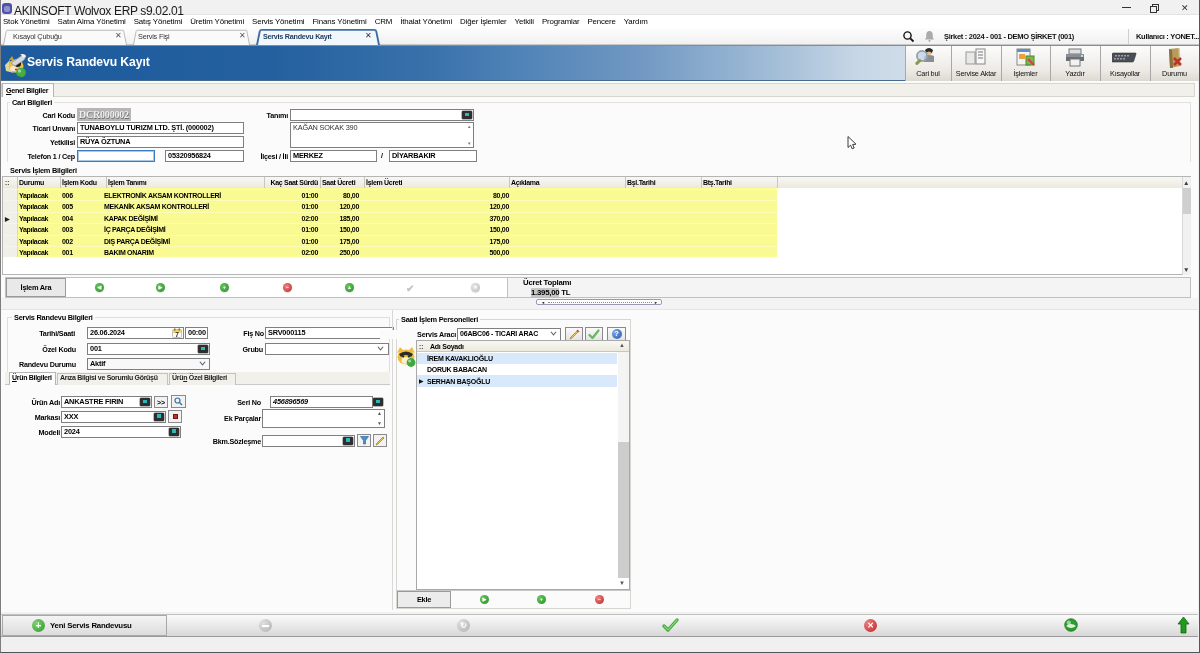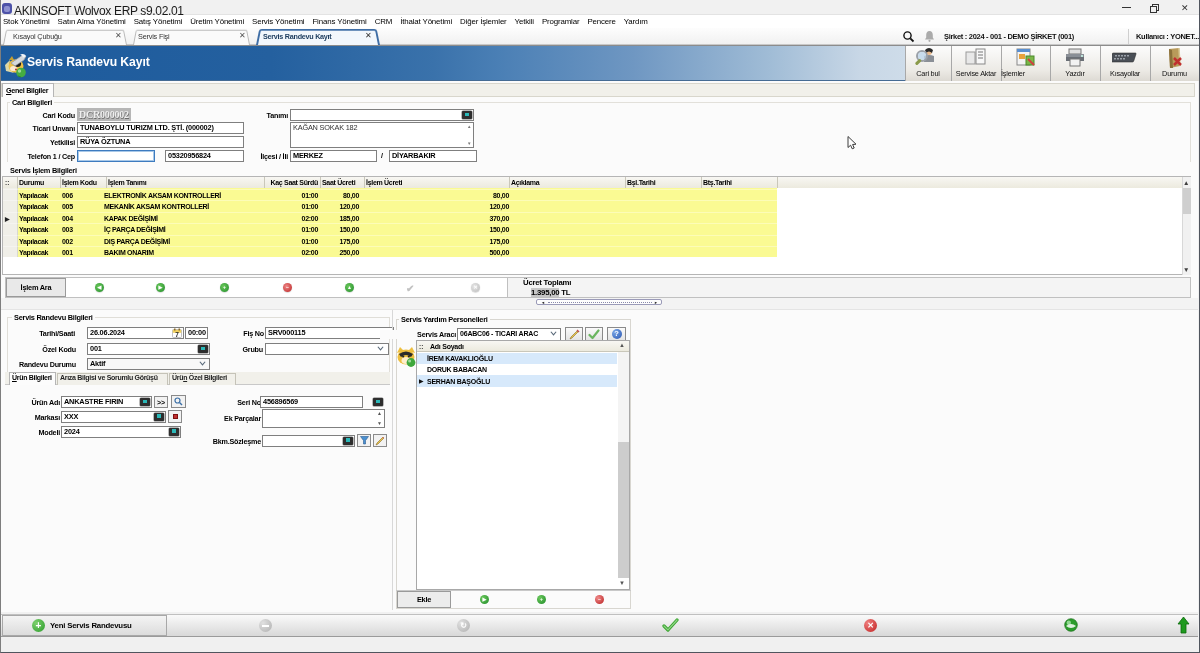--- a/index.html
+++ b/index.html
@@ -139,21 +139,21 @@
     </g>
 </svg>
 <svg class="abs" style="left:1166px;top:47px;" width="20" height="22" viewBox="0 0 20 22">
 <path d="M3 2 L13 1 L14 19 L4 21 Z" fill="#b89a5a"></path>
 <path d="M3 2 L6 3 L7 21 L4 21 Z" fill="#8a6f3a"></path>
 <path d="M13 1 L14 19" stroke="#d8c896" stroke-width="1.5"></path>
 <path d="M8 11 l7 7 M15 11 l-7 7" stroke="#c03030" stroke-width="2.5"></path>
 </svg>
 <div class="abs" style="left:905px;top:69px;width:46px;text-align:center;font-size:7.3px;letter-spacing:-0.2px;color:#111;">Cari bul</div>
 <div class="abs" style="left:951px;top:69px;width:50px;text-align:center;font-size:7.3px;letter-spacing:-0.2px;color:#111;">Servise Aktar</div>
-<div class="abs" style="left:1001px;top:69px;width:49px;text-align:left;font-size:7.3px;letter-spacing:-0.2px;color:#111;">İşlemler</div>
+<div class="abs" style="left:1001px;top:69px;width:49px;text-align:center;font-size:7.3px;letter-spacing:-0.2px;color:#111;">İşlemler</div>
 <div class="abs" style="left:1050px;top:69px;width:50px;text-align:center;font-size:7.3px;letter-spacing:-0.2px;color:#111;">Yazdır</div>
 <div class="abs" style="left:1100px;top:69px;width:50px;text-align:center;font-size:7.3px;letter-spacing:-0.2px;color:#111;">Kısayollar</div>
 <div class="abs" style="left:1150px;top:69px;width:49px;text-align:center;font-size:7.3px;letter-spacing:-0.2px;color:#111;">Durumu</div>
 
 <div class="abs" style="left:1px;top:81px;width:1197px;height:531px;background:#fbfbfb;"></div>
 
 <div class="abs" style="left:1px;top:83px;width:1194px;height:14px;background:#f1f0ea;border:1px solid #d8d6cc;"></div>
 <div class="abs" style="left:2px;top:83px;width:52px;height:14px;background:#fcfcfc;border:1px solid #b5b5b5;border-bottom:none;"></div>
 <div class="abs b" style="left:6px;top:86px;font-size:7.2px;letter-spacing:-0.3px;"><span style="text-decoration:underline;">G</span>enel Bilgiler</div>
 
@@ -165,21 +165,21 @@
 <div class="field" style="left:77px;top:122px;width:167px;height:12px;">TUNABOYLU TURIZM LTD. ŞTİ. (000002)</div>
 <div class="lbl" style="left:0px;top:138px;width:75px;">Yetkilisi</div>
 <div class="field" style="left:77px;top:136px;width:167px;height:12px;">RÜYA ÖZTUNA</div>
 <div class="lbl" style="left:0px;top:152px;width:75px;">Telefon 1 / Cep</div>
 <div class="field" style="left:77px;top:150px;width:78px;height:12px;border:1px solid #3d7bbf;box-shadow:inset 0 0 0 1px #a8c8e8;"></div>
 <div class="field" style="left:165px;top:150px;width:79px;height:12px;">05320956824</div>
 <div class="lbl" style="left:210px;top:111px;width:78px;">Tanımı</div>
 <div class="field" style="left:290px;top:109px;width:184px;height:12px;"></div>
 <div class="cam" style="left:462px;top:111px;"></div>
 <div class="lbl" style="left:210px;top:124px;width:99px;">Adres</div>
-<div class="field" style="left:290px;top:122px;width:184px;height:26px;font-weight:normal;color:#333;">KAĞAN SOKAK 182</div>
+<div class="field" style="left:290px;top:122px;width:184px;height:26px;font-weight:normal;color:#333;">KAĞAN SOKAK 390</div>
 <div class="ddarrow" style="left:467px;top:124px;font-size:4.5px;color:#777;">▲</div>
 <div class="ddarrow" style="left:467px;top:141px;font-size:4.5px;color:#777;">▼</div>
 <div class="lbl" style="left:210px;top:152px;width:78px;">İlçesi / İli</div>
 <div class="field" style="left:290px;top:150px;width:87px;height:12px;">MERKEZ</div>
 <div class="abs b" style="left:381px;top:151px;font-size:7.2px;">/</div>
 <div class="field" style="left:389px;top:150px;width:88px;height:12px;">DİYARBAKIR</div>
 
 <div class="abs b" style="left:10px;top:166px;font-size:7.4px;letter-spacing:-0.25px;">Servis İşlem Bilgileri</div>
 <div class="abs" style="left:2px;top:176px;width:1189px;height:99px;background:#fff;border:1px solid #b5b5b5;"></div>
 
@@ -339,21 +339,21 @@
 <div class="lbl" style="left:0px;top:413px;width:60px;">Markası</div>
 <div class="field" style="left:61px;top:410.5px;width:105px;height:12px;">XXX</div>
 <div class="cam" style="left:154px;top:412.5px;"></div>
 <div class="btn" style="left:168px;top:410px;width:14px;height:13px;">
     <span style="display:inline-block;width:5px;height:5px;background:#c03030;border:1px solid #801010;"></span>
   </div>
 <div class="lbl" style="left:0px;top:428px;width:60px;padding-left:24px;">Modeli</div>
 <div class="field" style="left:61px;top:425.5px;width:120px;height:12px;">2024</div>
 <div class="cam" style="left:169px;top:427.5px;"></div>
 <div class="lbl" style="left:185px;top:398px;width:76px;text-align:right;">Seri No</div>
-<div class="field" style="left:260px;top:396px;width:103px;height:12px;">456896569</div>
+<div class="field" style="left:270px;top:396px;width:103px;height:12px;font-style:italic;">456896569</div>
 <div class="cam" style="left:373px;top:398px;"></div>
 <div class="lbl" style="left:185px;top:414px;width:76px;">Ek Parçalar</div>
 <div class="field" style="left:262px;top:409px;width:123px;height:19px;"></div>
 <div class="ddarrow" style="left:377px;top:410px;font-size:5px;">▲</div>
 <div class="ddarrow" style="left:377px;top:420px;font-size:5px;">▼</div>
 <div class="lbl" style="left:185px;top:437px;width:76px;">Bkm.Sözleşme</div>
 <div class="field" style="left:262px;top:434.5px;width:93px;height:12px;"></div>
 <div class="cam" style="left:343px;top:436.5px;"></div>
 <div class="btn" style="left:357px;top:434px;width:14px;height:13px;">
     <svg width="9" height="9" viewBox="0 0 9 9">
@@ -363,21 +363,21 @@
 <div class="btn" style="left:373px;top:434px;width:14px;height:13px;">
     <svg width="10" height="10" viewBox="0 0 10 10">
       <path d="M1 9 L3 8 L9 2 L8 1 L2 7 Z" fill="#e8c84a" stroke="#8a6a2a" stroke-width="0.6"></path>
       <path d="M8 1 L9 2 L8.3 2.7 L7.3 1.7 Z" fill="#d06a6a"></path>
     </svg>
   </div>
 
 <div class="abs" style="left:392px;top:310px;width:1px;height:300px;background:#d8d8d8;"></div>
 
 <div class="abs" style="left:396px;top:319px;width:235px;height:290px;border:1px solid #d8d6d0;"></div>
-<div class="abs b" style="left:399px;top:315px;font-size:7.4px;letter-spacing:-0.25px;background:#fbfbfb;padding:0 2px;">Servis Yardım Personelleri</div>
+<div class="abs b" style="left:399px;top:315px;font-size:7.4px;letter-spacing:-0.25px;background:#fbfbfb;padding:0 2px;">Saati İşlem Personelleri</div>
 <div class="lbl" style="left:380px;top:330px;width:76px;background:#fbfbfb;">Servis Aracı</div>
 <div class="field" style="left:457px;top:327.5px;width:104px;height:13px;font-size:7px;">06ABC06 - TICARI ARAC</div>
 <svg class="chev" style="left:550px;top:331px;" viewBox="0 0 8 5" width="8" height="5">
     <path d="M1 0.5 L4 4 L7 0.5" fill="none" stroke="#5a6a7a" stroke-width="1.3"></path>
   </svg>
 <div class="btn" style="left:565px;top:327px;width:18px;height:14px;background:linear-gradient(#fafafa,#e4e4e4);">
     <svg width="11" height="11" viewBox="0 0 11 11">
       <path d="M1 10 L3 9 L9 3 L8 2 L2 8 Z" fill="#e8c84a" stroke="#8a6a2a" stroke-width="0.6"></path>
       <path d="M7.5 1.5 L9.5 3.5 L10.5 2.5 L8.5 0.5 Z" fill="#c05050"></path>
     </svg>

